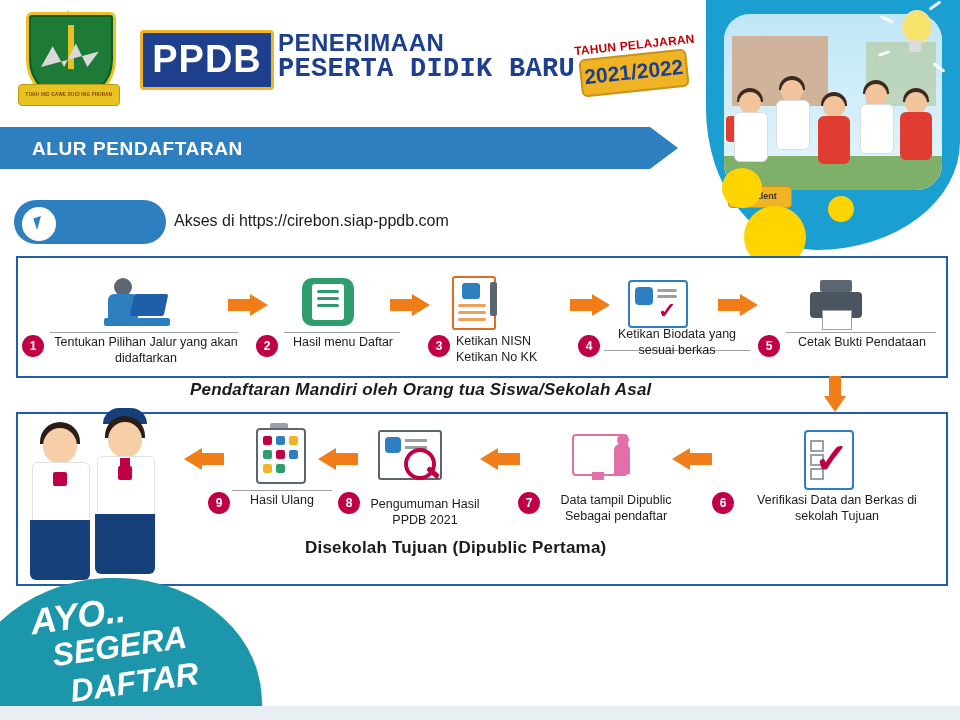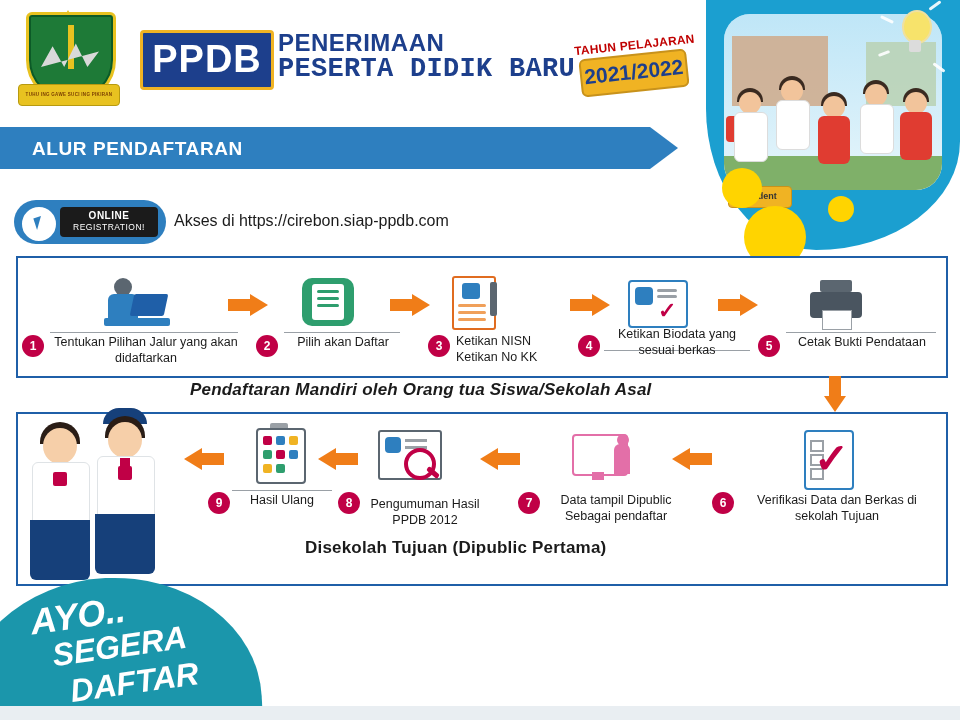--- a/index.html
+++ b/index.html
@@ -247,24 +247,20 @@
 <div class="dot-y" style="left:828px;top:196px;width:26px;height:26px;"></div>
 
 <div class="banner">
   <span>ALUR PENDAFTARAN</span>
 </div>
 
 <div class="online-pill">
   <div class="online-circle">
     <div class="cursor-ic"></div>
   </div>
-  <div class="online-txt">
-    <b>ONLINE</b>
-    <i>REGISTRATION!</i>
-  </div>
 </div>
 <div class="access-txt">Akses di https://cirebon.siap-ppdb.com</div>
 
 <div class="flowbox box1"></div>
 
 <div class="ic ic-person-lap" style="left:92px;top:272px;width:92px;height:56px;">
   <div class="head"></div>
     <div class="torso"></div>
     <div class="lap"></div>
     <div class="base"></div>
@@ -284,21 +280,21 @@
   <div class="sq"></div>
     <div class="scr"></div>
   <div class="ln" style="top:14px;"></div>
     <div class="ln" style="top:21px;"></div>
     <div class="ln" style="top:28px;"></div>
 </div>
 <div class="stepnum" style="left:256px;top:335px;">
   <span>2</span>
 </div>
 <div class="underline" style="left:284px;top:332px;width:116px;"></div>
-<div class="steptxt" style="left:284px;top:334px;width:118px;text-align:center;">Pilih akan  Daftar</div>
+<div class="steptxt" style="left:284px;top:334px;width:118px;text-align:center;">Hasil menu  Daftar</div>
 
 <div class="arrow-r" style="left:390px;top:294px;">
     <div class="shaft"></div>
     <div class="head"></div>
   </div>
 
 <div class="ic ic-form" style="left:446px;top:276px;width:58px;height:52px;">
   <div class="pg"></div>
     <div class="av"></div>
   <div class="ln" style="top:28px;"></div>
@@ -410,21 +406,21 @@
   <div class="pg"></div>
     <div class="av"></div>
   <div class="ln" style="top:11px;"></div>
     <div class="ln" style="top:18px;"></div>
   <div class="lens"></div>
     <div class="hand"></div>
 </div>
 <div class="stepnum" style="left:338px;top:492px;">
   <span>8</span>
 </div>
-<div class="steptxt" style="left:360px;top:496px;width:130px;text-align:center;">Pengumuman  Hasil PPDB 2012</div>
+<div class="steptxt" style="left:360px;top:496px;width:130px;text-align:center;">Pengumuman  Hasil PPDB 2021</div>
 
 <div class="arrow-l" style="left:318px;top:448px;">
     <div class="shaft"></div>
     <div class="head"></div>
   </div>
 
 <div class="ic ic-notes" style="left:250px;top:428px;width:58px;height:56px;">
   <div class="clip"></div>
     <div class="pg"></div>
   <div class="sq" style="left:13px;top:8px;background:#c00046;"></div>

